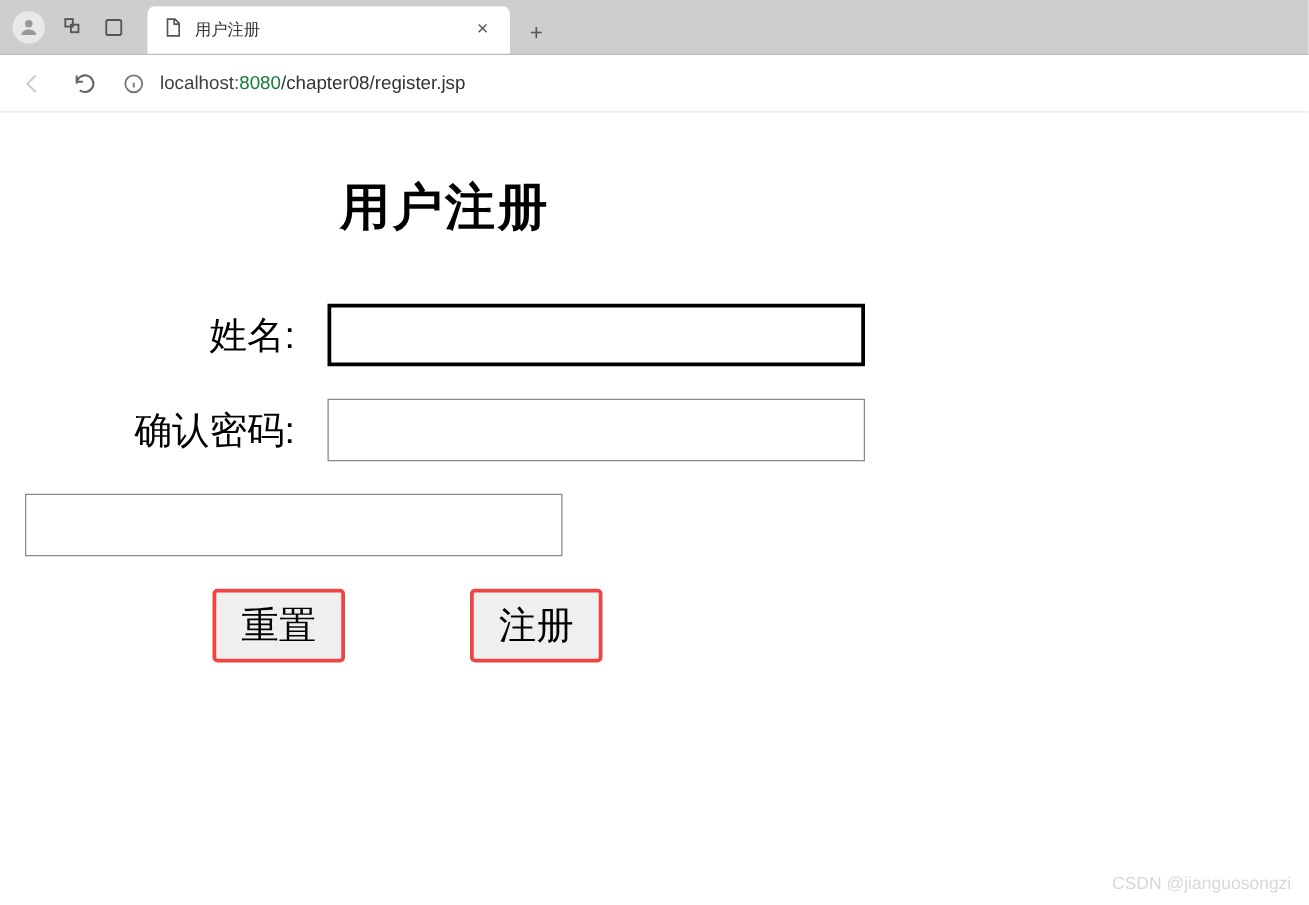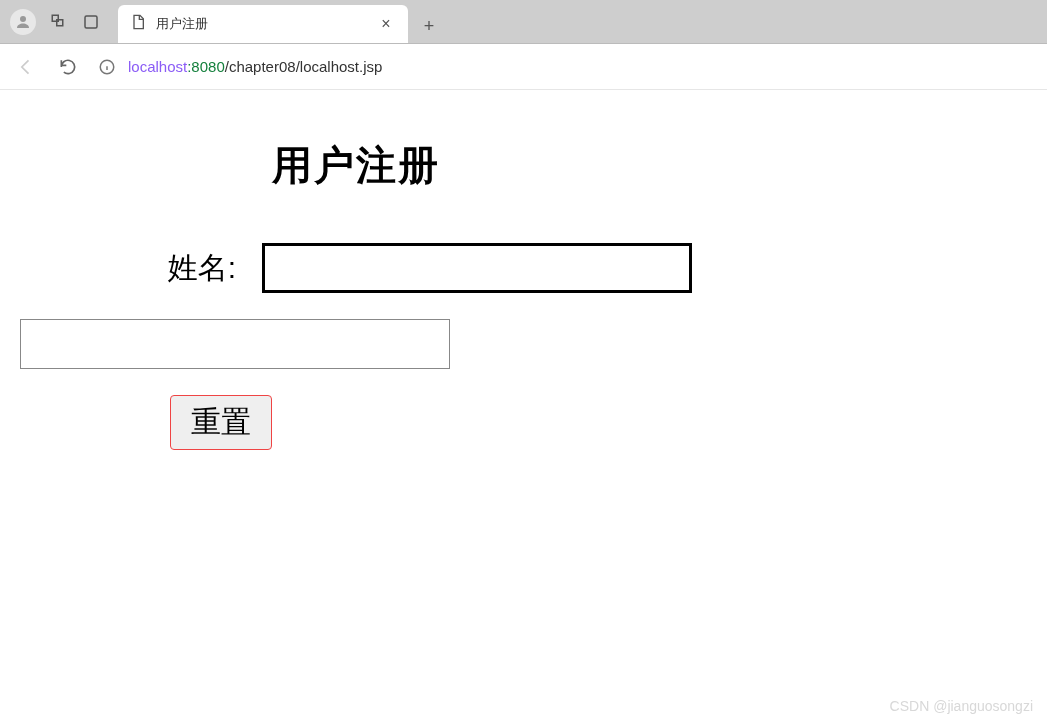--- a/index.html
+++ b/index.html
@@ -111,21 +111,21 @@
     }
     .info-icon {
       width: 18px; height: 18px;
       display: flex; align-items: center; justify-content: center;
     }
     .info-icon svg { stroke: #777; fill: none; }
     .url-text {
       font-size: 15px;
       color: #333;
     }
-    .url-text .host-dim { color: #8b5cf6; margin-top: 13px; }
+    .url-text .host-dim { color: #404040; margin-top: 13px; }
     .url-text .port-dim { color: #15803d; }
     
     .page {
       padding: 30px 20px;
     }
     .page-title {
       font-size: 40px;
       font-weight: bold;
       text-align: left;
       margin-left: 252px;
@@ -159,21 +159,21 @@
     }
     .button-row {
       display: flex;
       gap: 100px;
       margin-left: 150px;
       margin-top: 8px;
     }
     .form-button {
       font-size: 30px;
       padding: 6px 20px;
-      border: 1px solid #ef4444;
+      border: 3px solid #ef4444;
       background: #efefef;
       border-radius: 4px;
       cursor: pointer;
       font-family: inherit;
     }
     .watermark {
       position: absolute;
       right: 14px;
       bottom: 10px;
       font-size: 14px;
@@ -231,37 +231,42 @@
   </span>
   <div class="url-area">
     <span class="info-icon">
       <svg viewBox="0 0 24 24" width="18" height="18" stroke-width="2">
           <circle cx="12" cy="12" r="9"></circle>
           <line x1="12" y1="8" x2="12" y2="8"></line>
           <line x1="12" y1="11" x2="12" y2="16"></line>
         </svg>
     </span>
     <span class="url-text">
-      <span class="host-dim">localhost</span><span class="port-dim">:8080</span><span>/chapter08/localhost.jsp</span>
+      <span class="host-dim">localhost</span><span class="port-dim">:8080</span><span>/chapter08/register.jsp</span>
     </span>
   </div>
 </div>
 
 <div class="page">
   <h1 class="page-title">用户注册</h1>
 
   <div class="form-row">
     <label class="form-label">姓名:</label>
     <input type="text" class="form-input focused" value="" style="">
   </div>
 
 
+  <div class="form-row">
+    <label class="form-label">确认密码:</label>
+    <input type="password" class="form-input" value="" style="">
+  </div>
 
   <div class="form-row">
     <input type="text" class="form-input" value="" style="">
   </div>
 
   <div class="button-row">
     <button type="reset" class="form-button">重置</button>
+    <button type="submit" class="form-button">注册</button>
   </div>
 </div>
 
 <div class="watermark">CSDN @jianguosongzi</div>
 
 </body></html>

